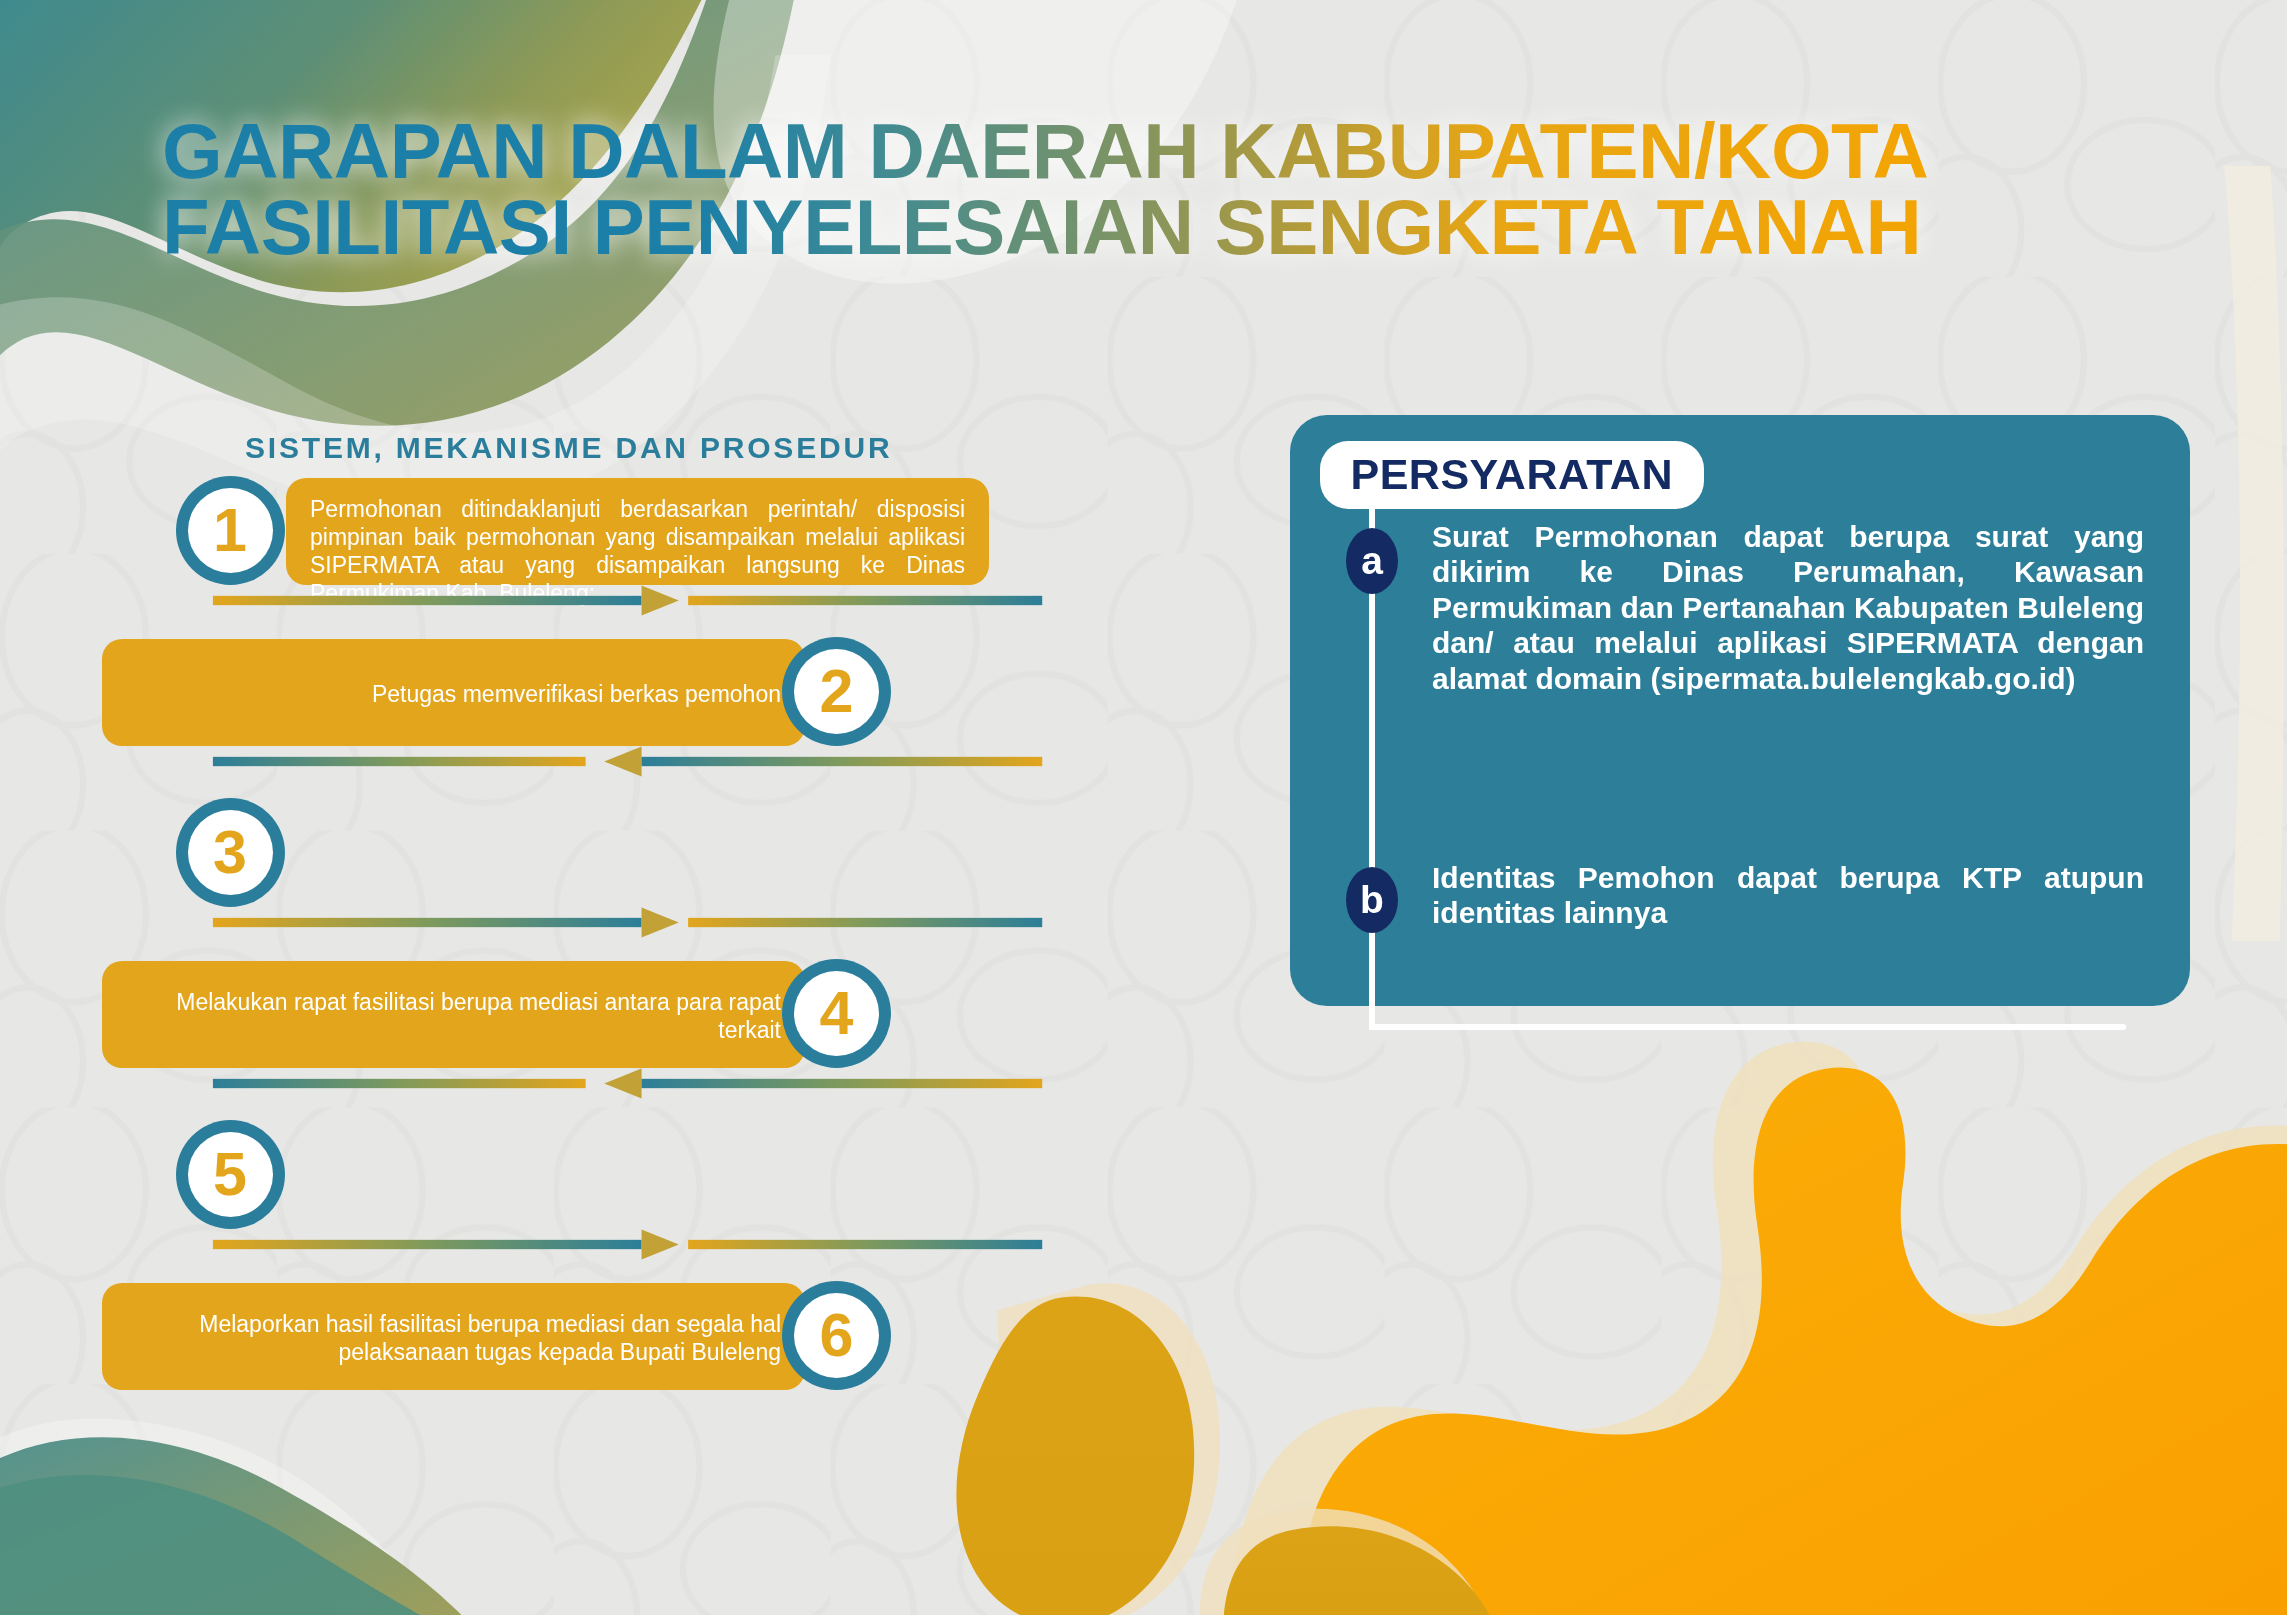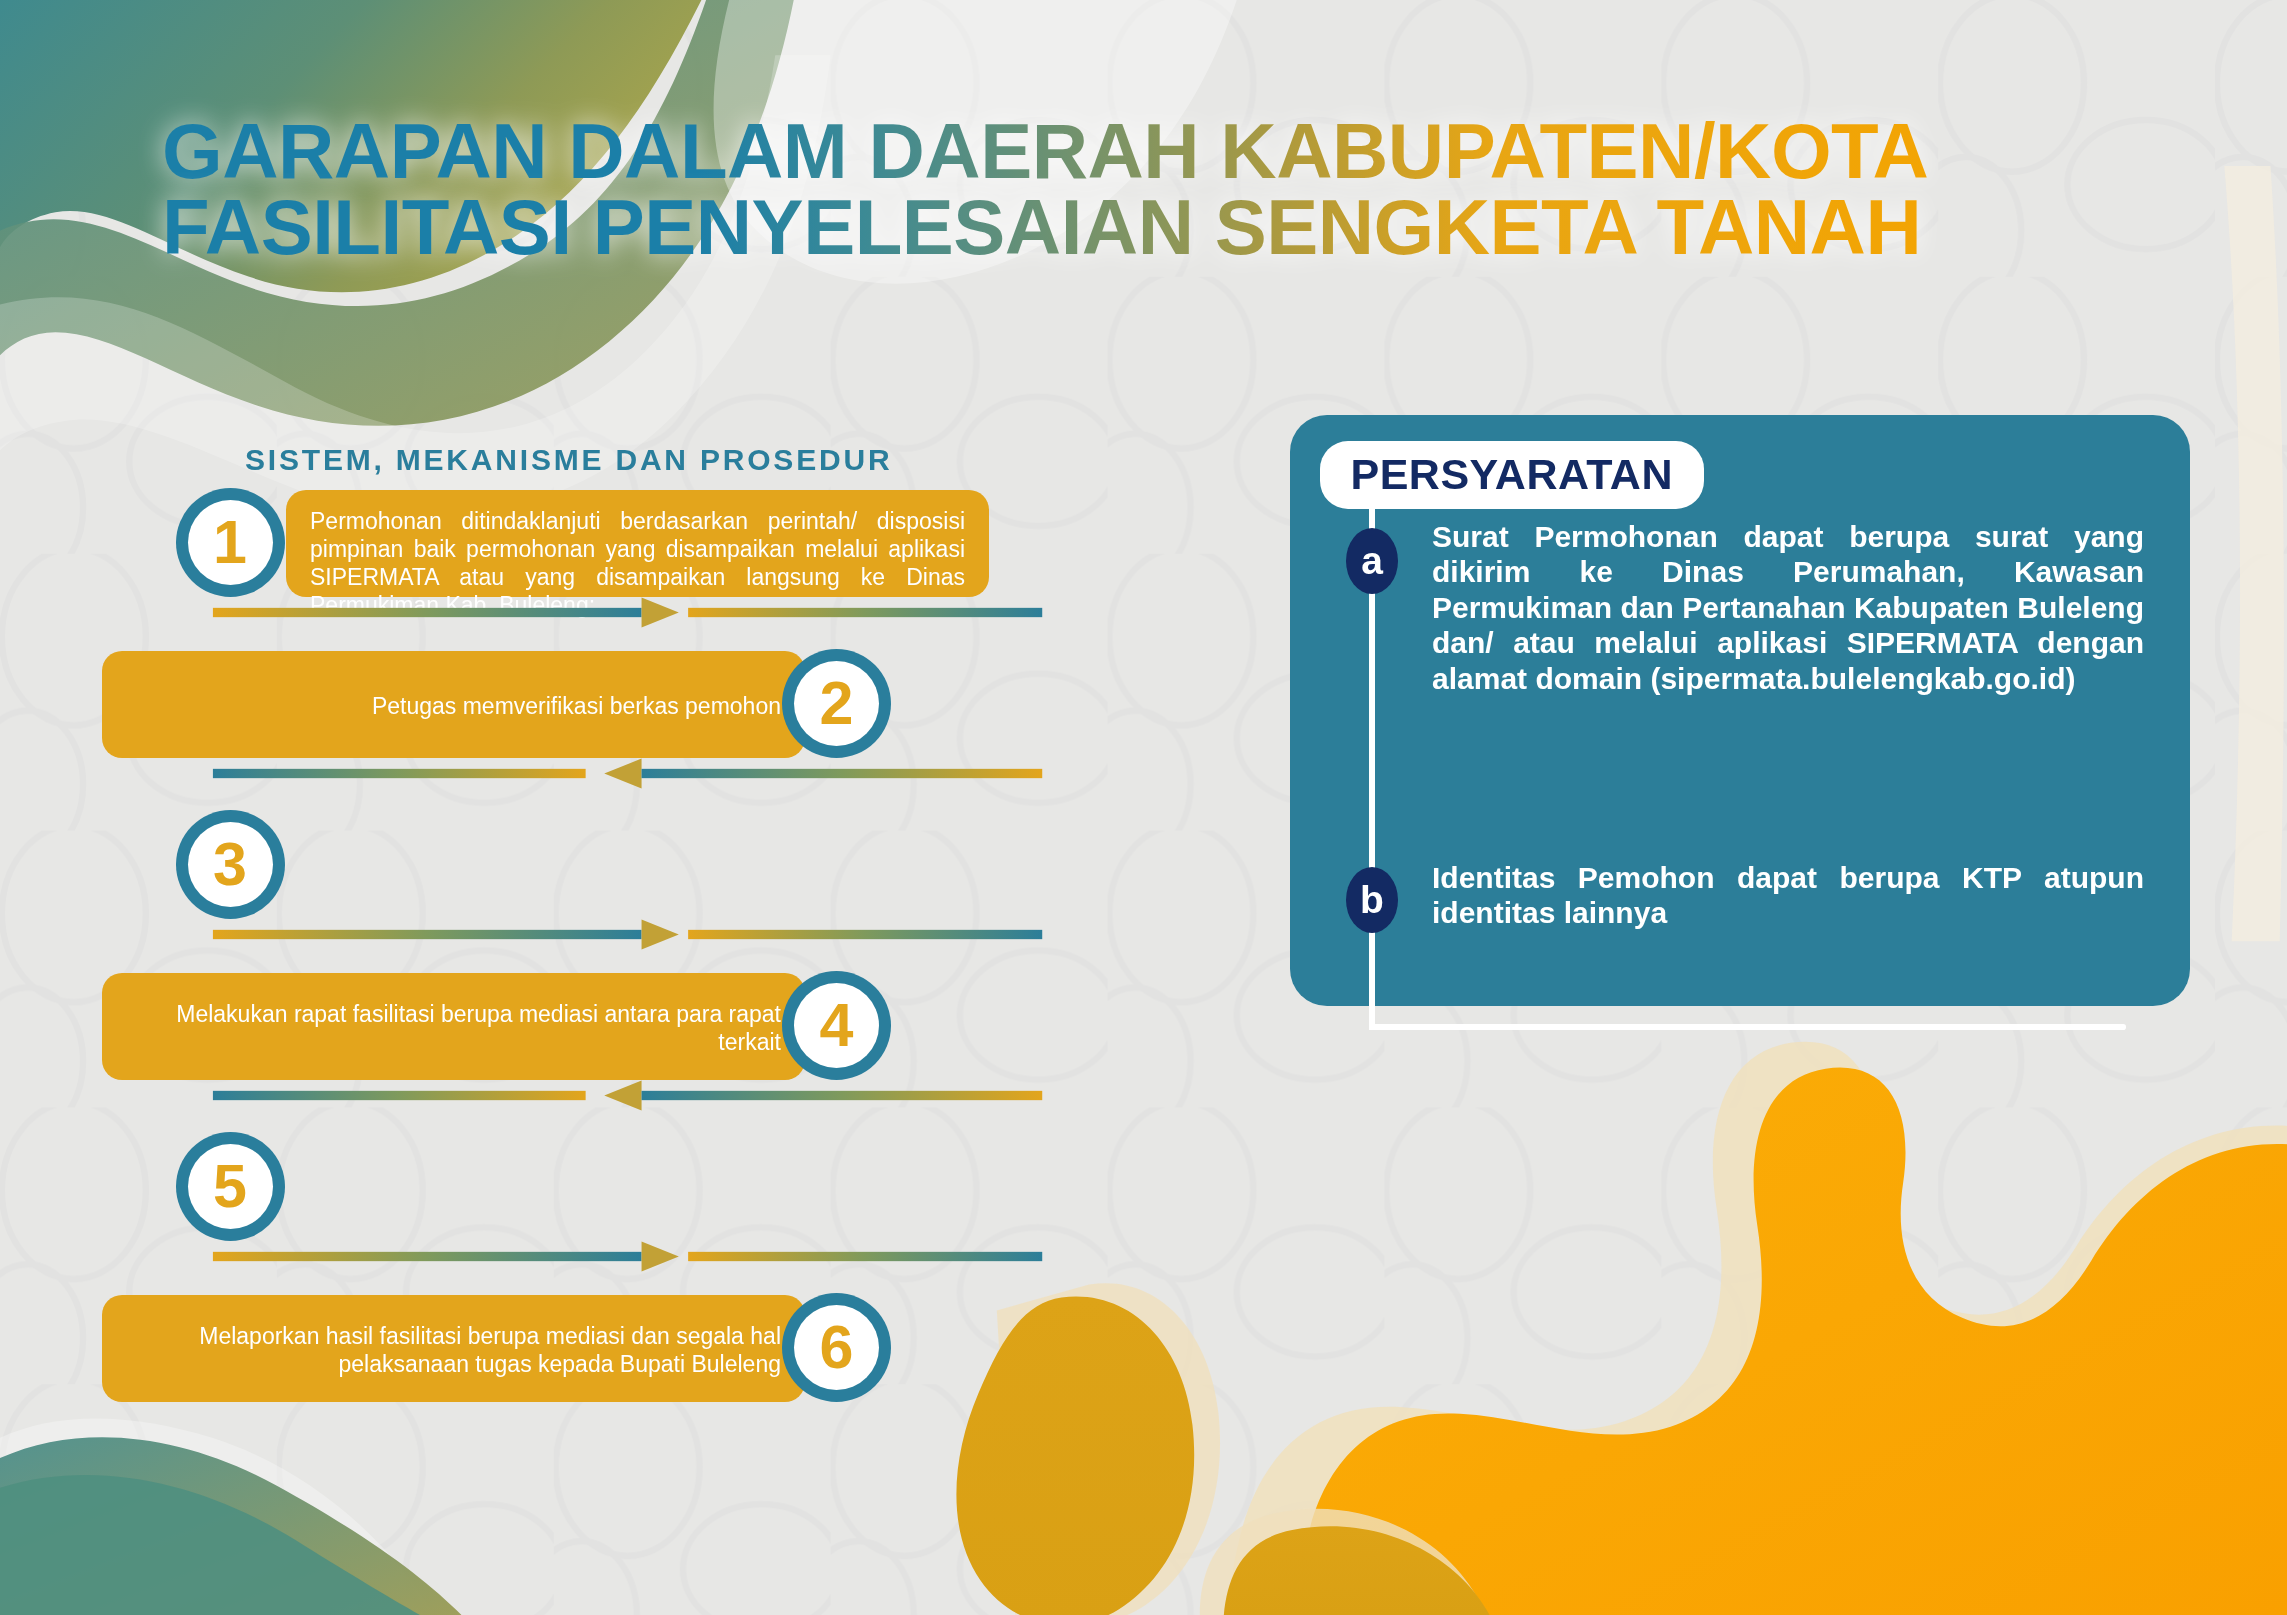--- a/index.html
+++ b/index.html
@@ -42,21 +42,21 @@
     -webkit-text-fill-color: transparent;
     text-transform: uppercase;
     white-space: nowrap;
     filter: drop-shadow(0 0 13px rgba(255,255,255,0.85));
   }
   .title-line.l2 { margin-top: 3.7px; }
 
   
   .left-col {
     position: absolute;
-    left: 157px; top: 443px;
+    left: 157px; top: 431px;
     width: 923px;
   }
   .section-heading {
     font-weight: 900;
     font-size: 30px;
     letter-spacing: 2.8px;
     color: #2a7e9c;
     margin: 0 0 3.7px 88px;
     font-family: "Liberation Sans", sans-serif;
   }

